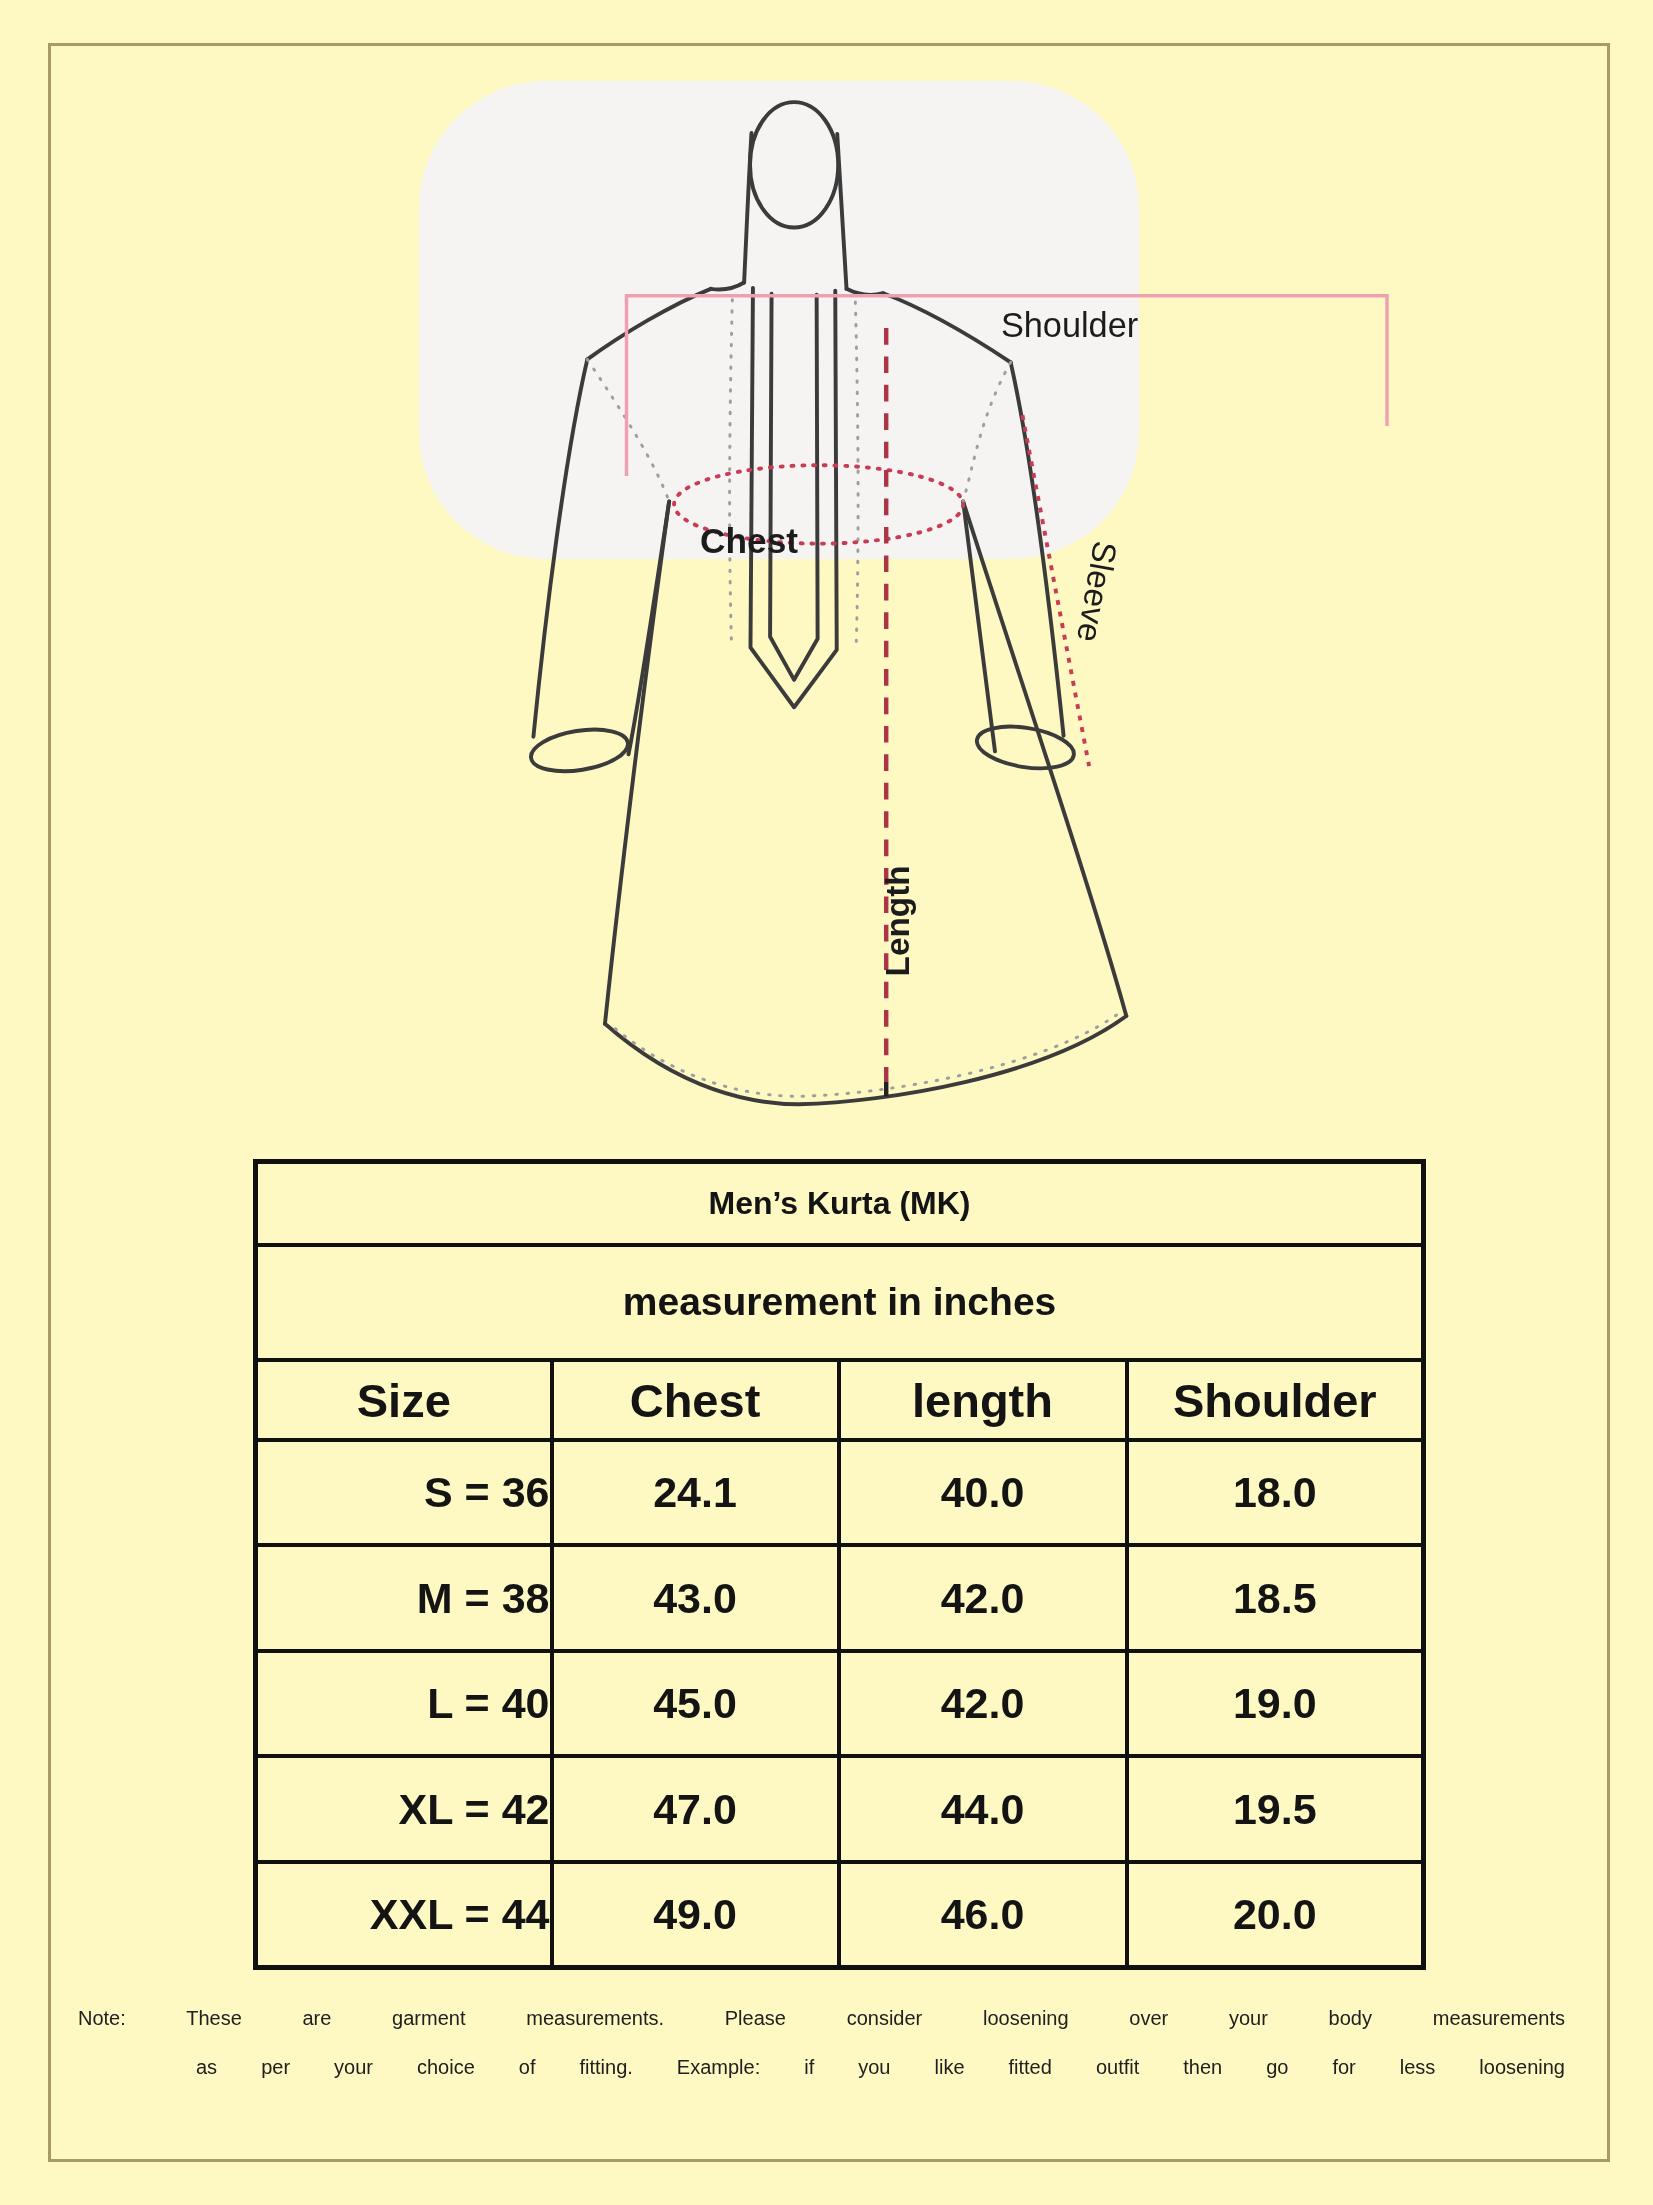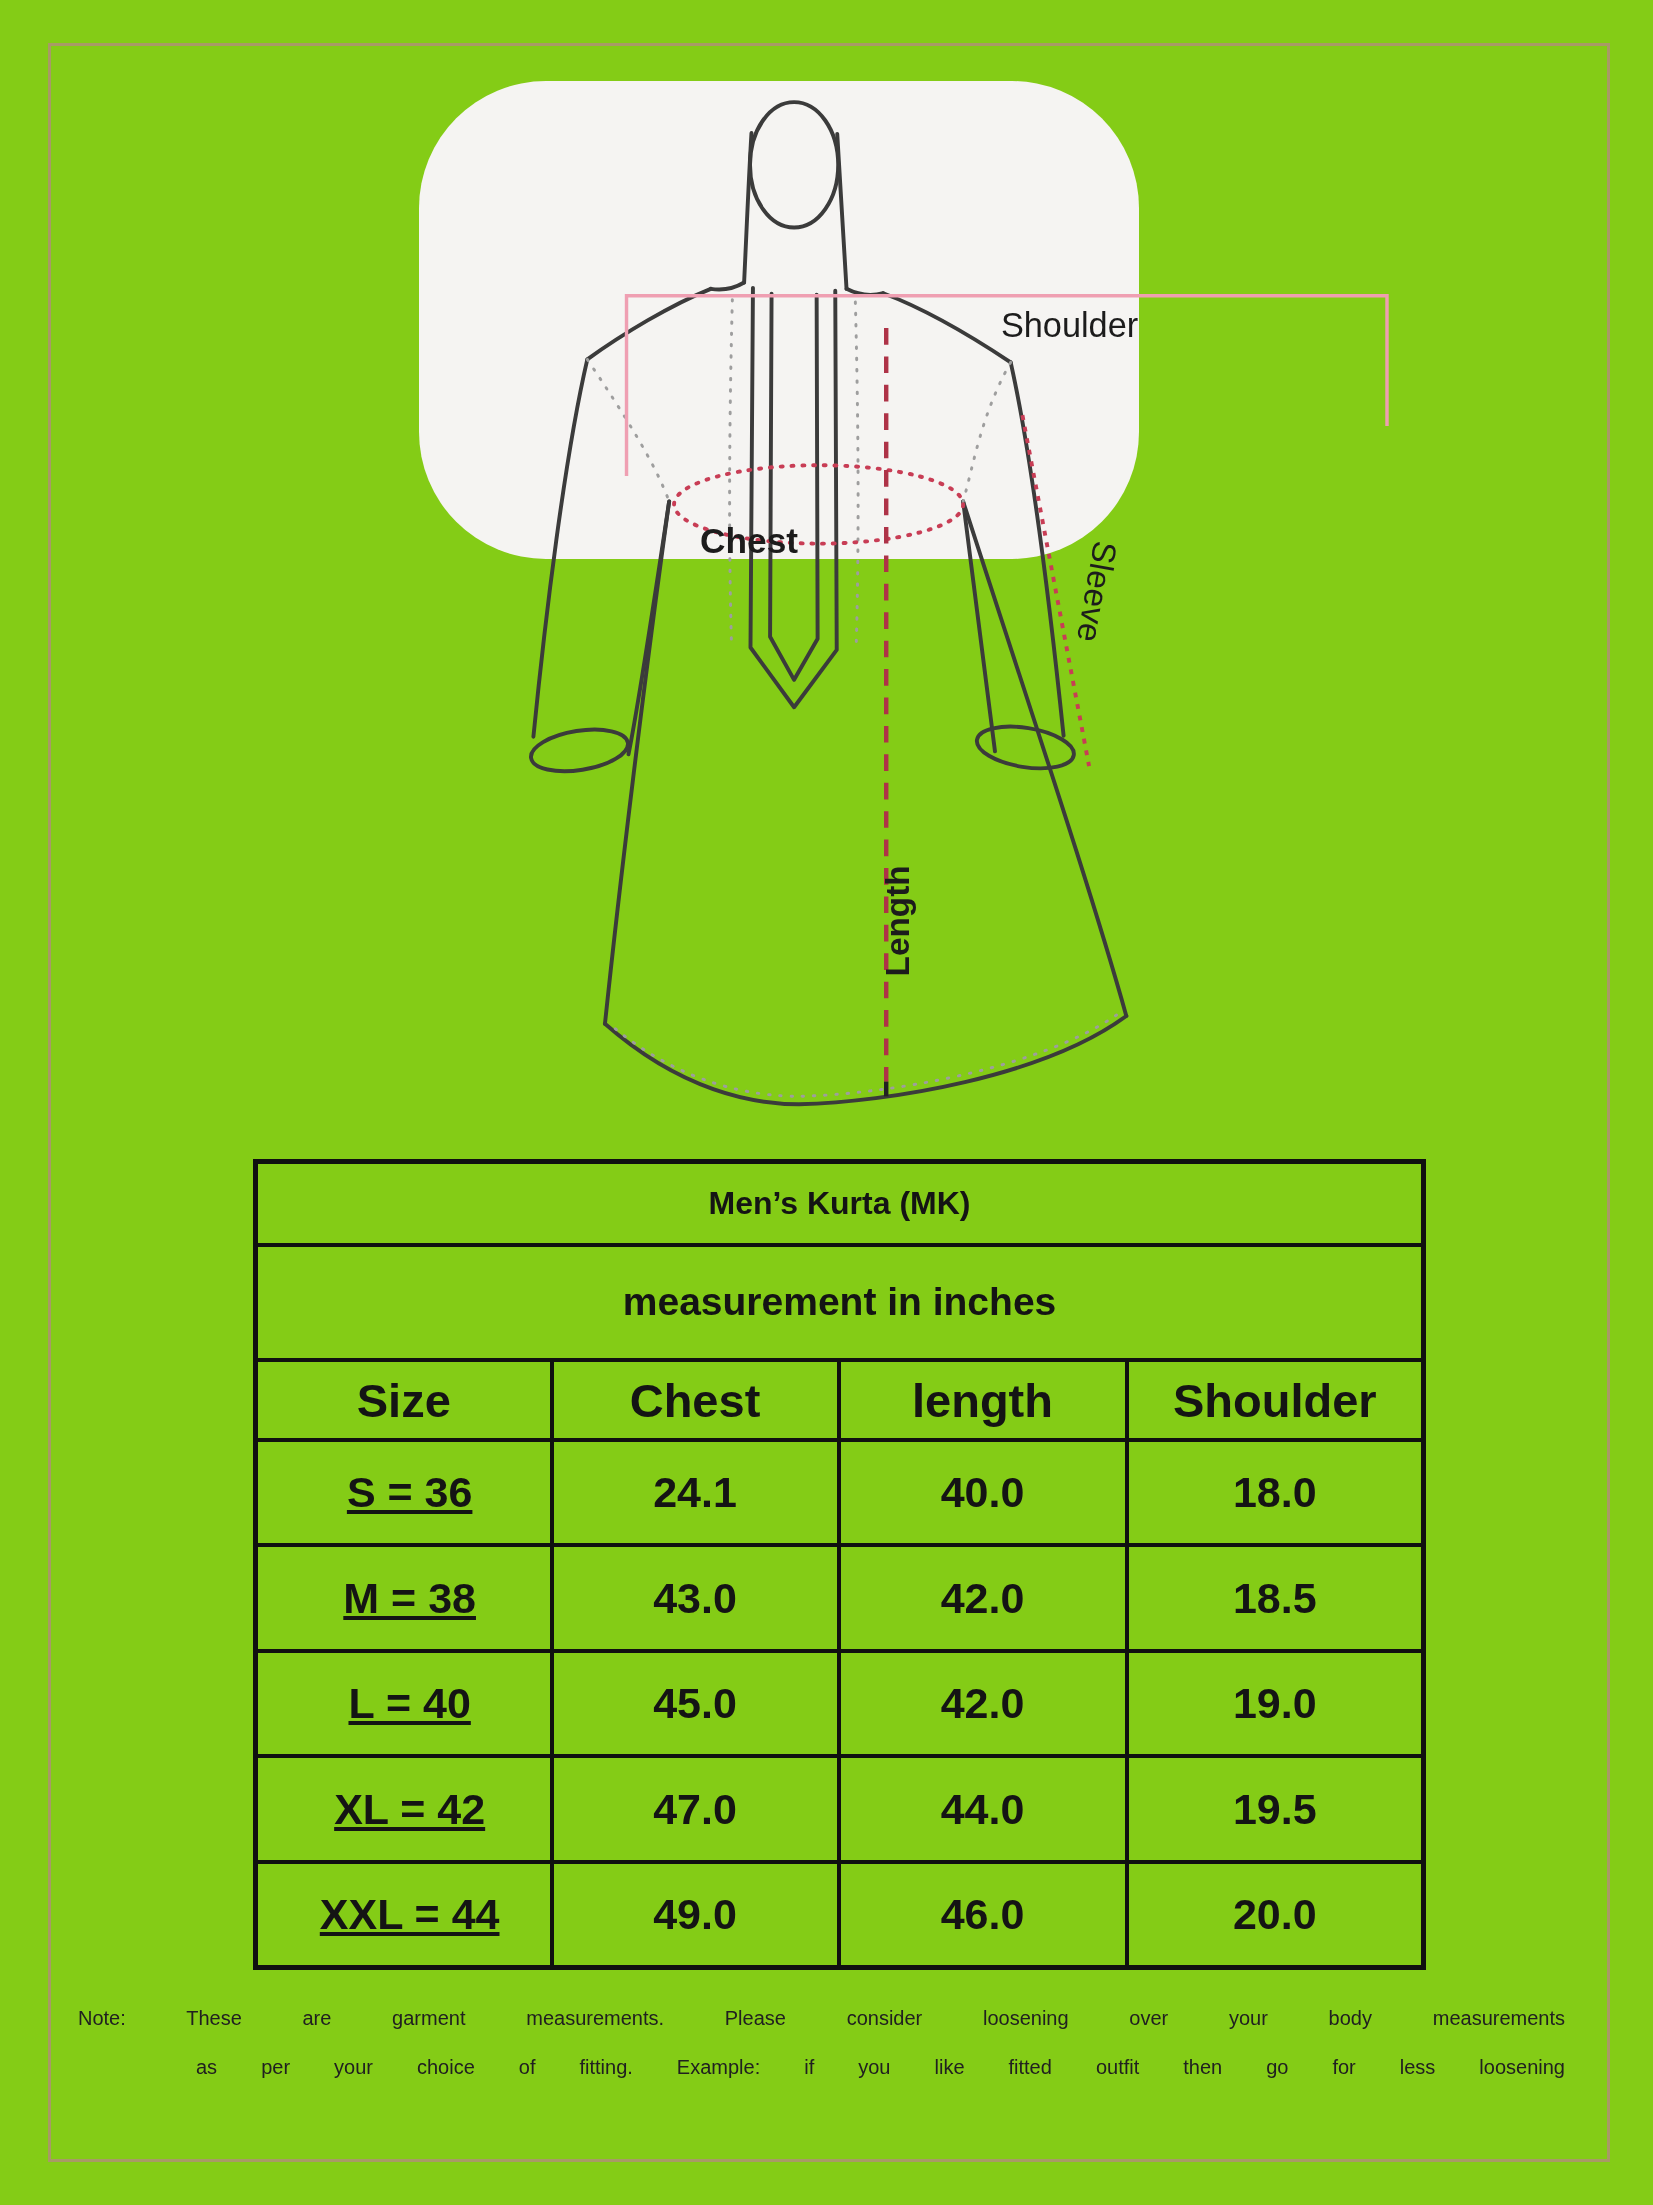--- a/index.html
+++ b/index.html
@@ -1,19 +1,19 @@
 <!DOCTYPE html>
 <html style="font-size:7.8px"><head>
 <meta charset="utf-8">
 <style>
   html,body{margin:0;padding:0;background:#ffffff;}
   #canvas{
     position:relative;
     width:1654px;height:2205px;
-    background:#84cc16;
+    background:#fef9c3;
     font-family:"Liberation Sans","DejaVu Sans",sans-serif;
     overflow:hidden;
   }
   
   .frame{
     position:absolute;
     left:48px;top:43px;
     width:1562px;height:2119px;
     border:3.9px solid #a89a66;
     box-sizing:border-box;
@@ -56,21 +56,21 @@
   .size-table .c2{width:288px;}
   .size-table .c3{width:297px;}
   tr.r-title{height:74px;}
   tr.r-title td{font-size:32px;}
   tr.r-sub{height:103px;}
   tr.r-sub td{font-size:39px;}
   tr.r-head{height:71px;}
   tr.r-head th{font-size:47px;}
   tr.r-data{height:94px;}
   tr.r-data td{font-size:43px;}
-  tr.r-data td.size-cell{text-align:center;padding-left:11.8px;text-decoration:underline;}
+  tr.r-data td.size-cell{text-align:right;padding-left:11.8px;}
   
   .note{
     position:absolute;
     left:78px;top:1994px;
     width:1487px;
     color:#202020;
     font-size:20px;
   }
   .note-line{
     height:49px;line-height:49px;

